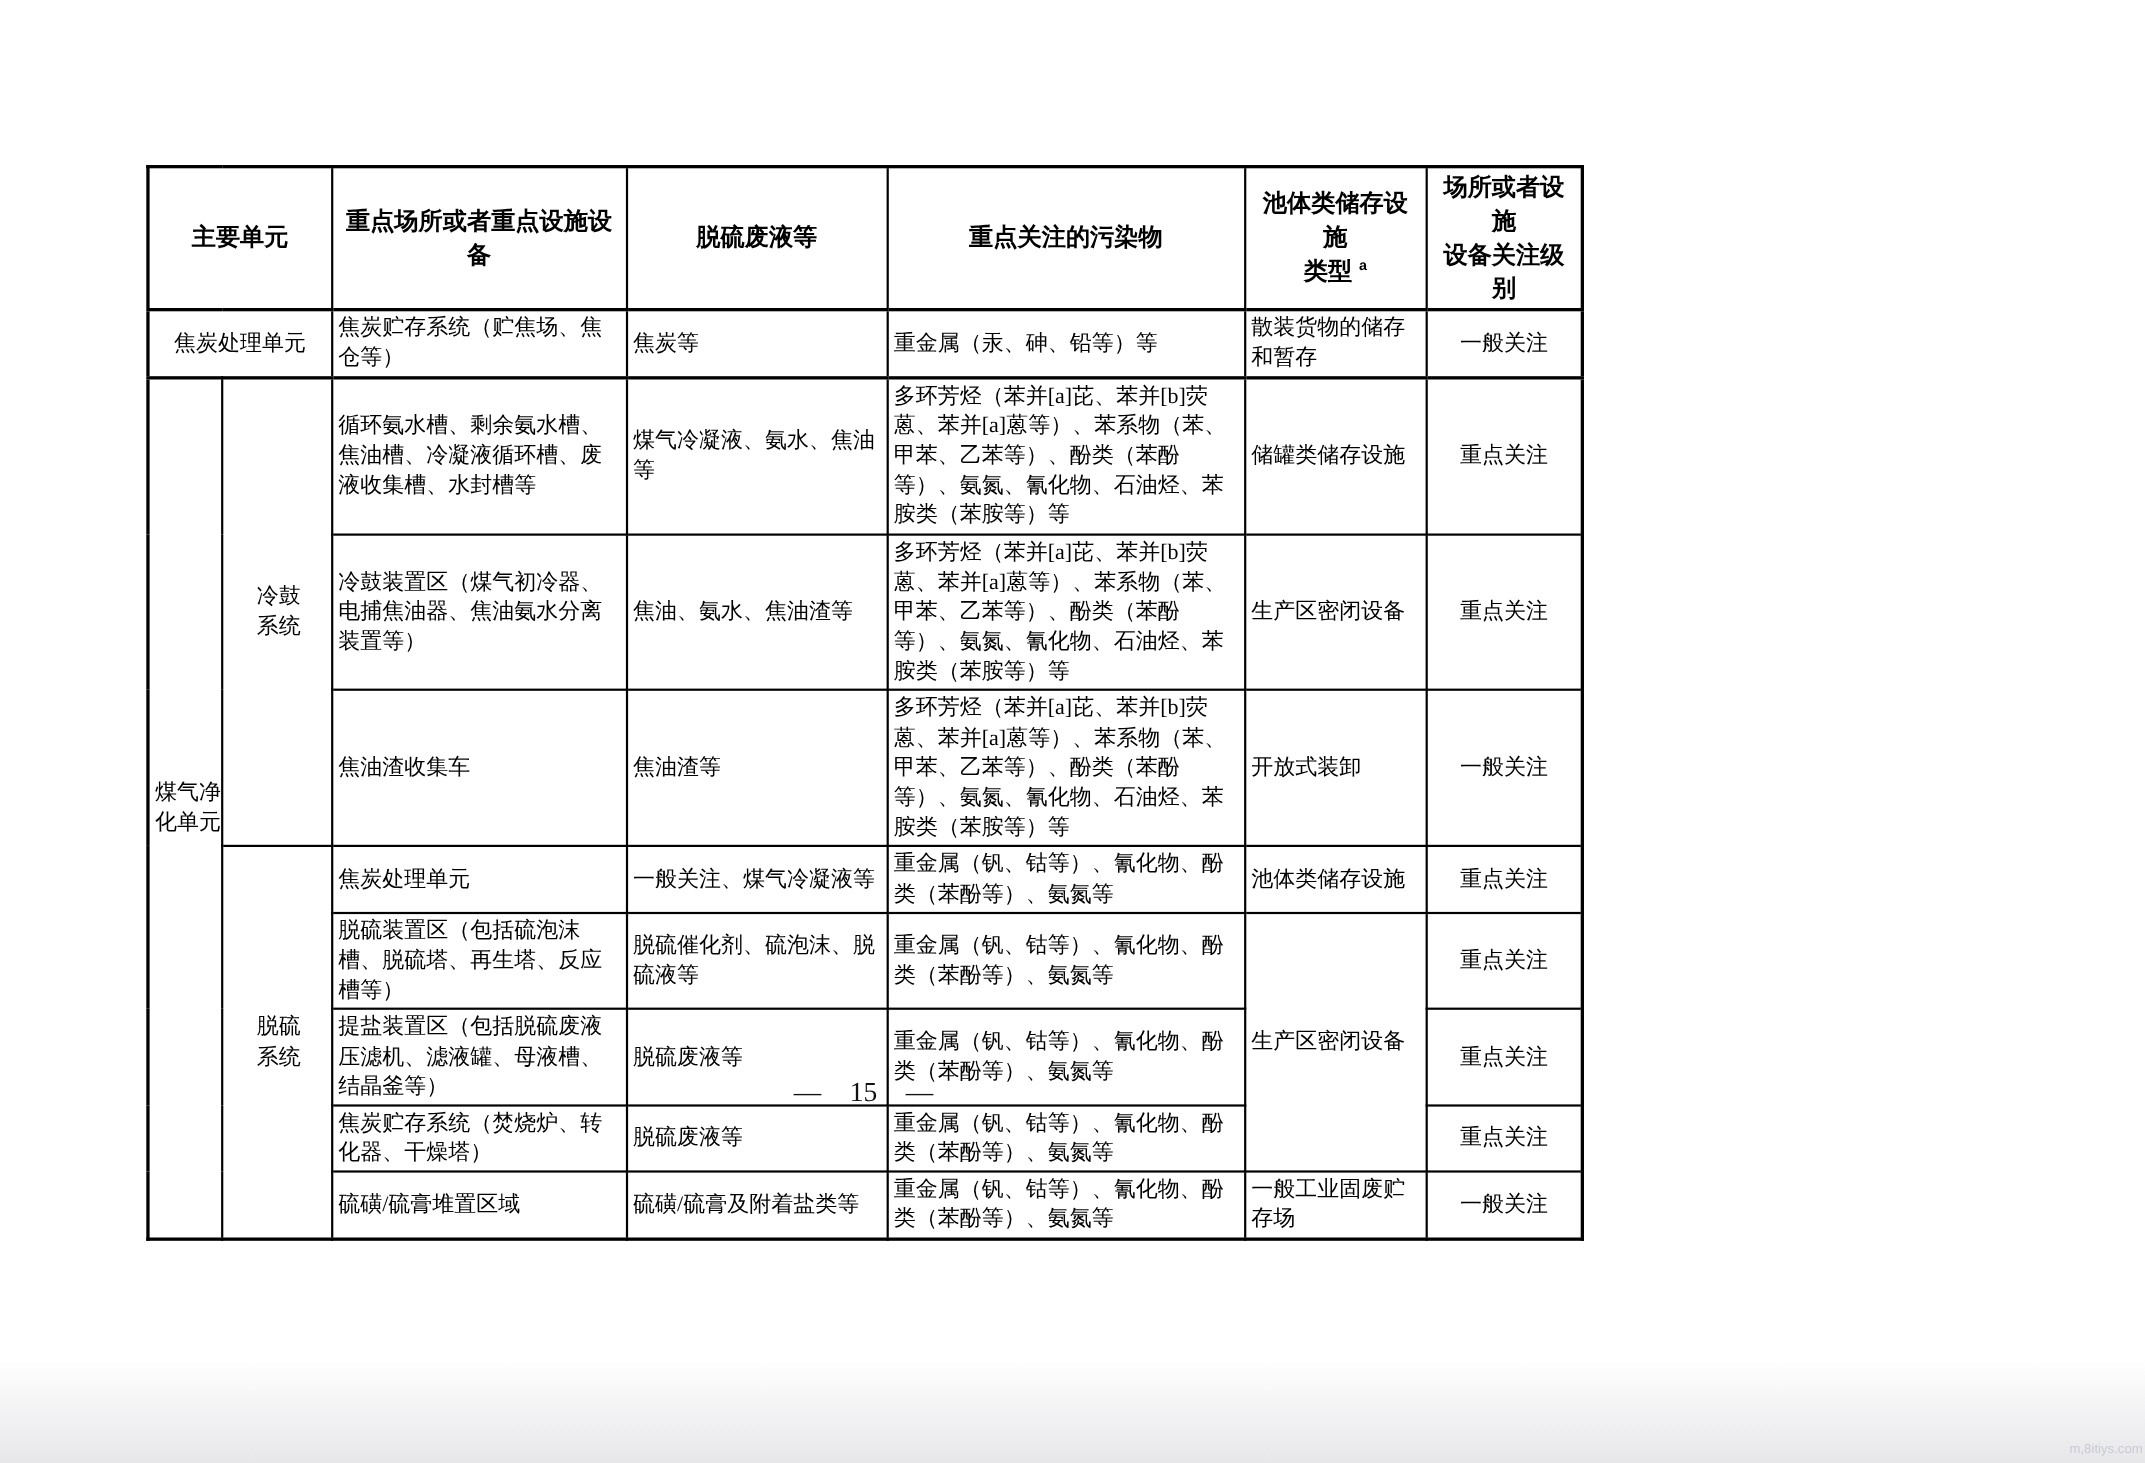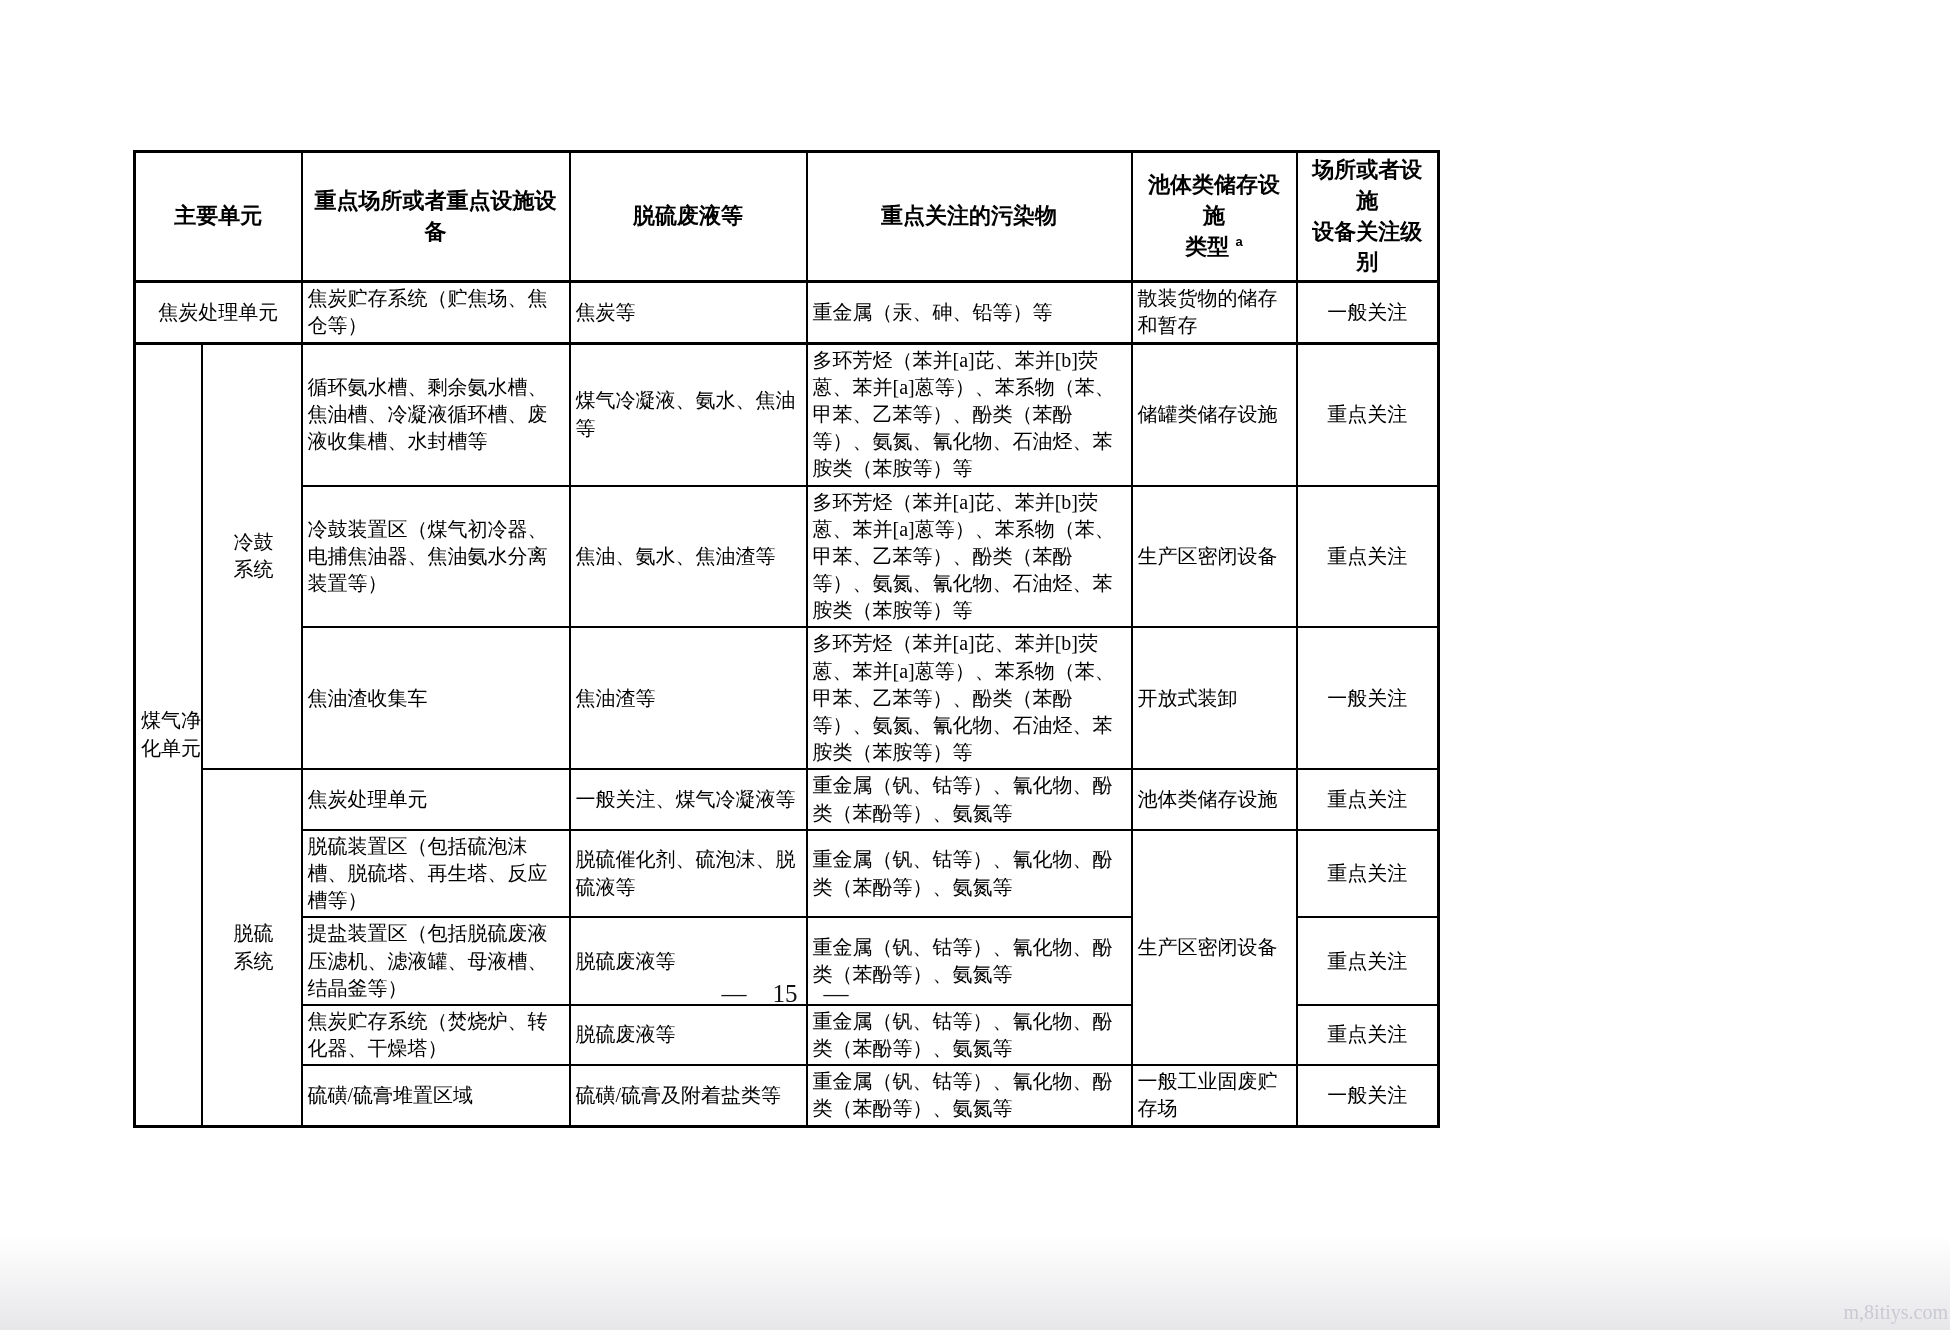--- a/index.html
+++ b/index.html
@@ -35,22 +35,22 @@
   sup{font-size:13px;line-height:0;}
   .w2{display:inline-block;width:2.2em;text-align:right;}
   .w3{display:inline-block;width:3.2em;text-align:left;}
   .footer{
     position:absolute;left:133px;top:980px;width:1304px;
     display:flex;justify-content:center;align-items:center;gap:26px;
     font-size:25px;color:#111;
   }
   .watermark{
     position:absolute;right:2px;bottom:6px;
-    font-size:20px;color:#c9cad3;
-    font-family:Liberation Serif, serif;
+    font-size:12px;color:#c9cad3;
+    font-family:Liberation Sans, sans-serif;
     z-index:3;
   }
   .bottom-shade{
     position:absolute;left:0;right:0;bottom:0;height:95px;
     background:linear-gradient(180deg, rgba(233,233,236,0) 0%, #e7e7ea 100%);
     z-index:2;pointer-events:none;
   }
 </style>
 </head>
 <body>

